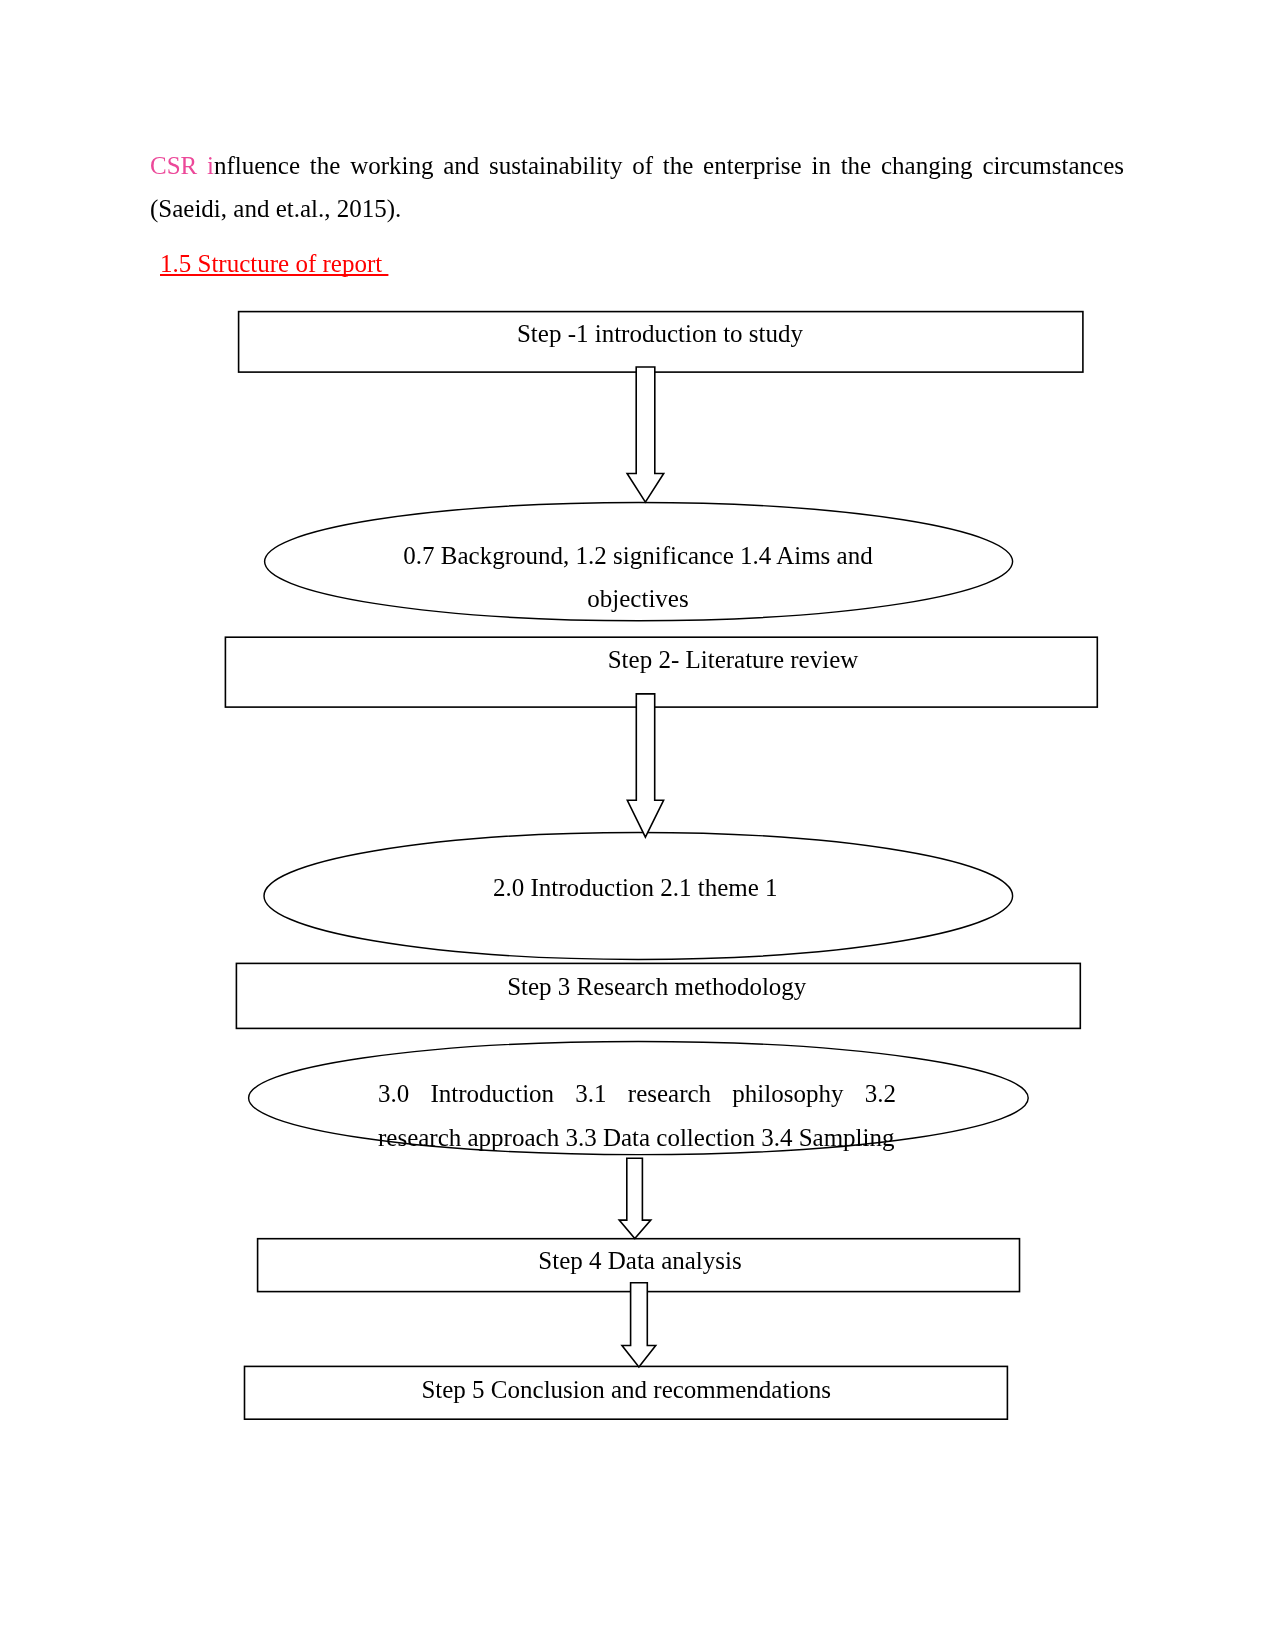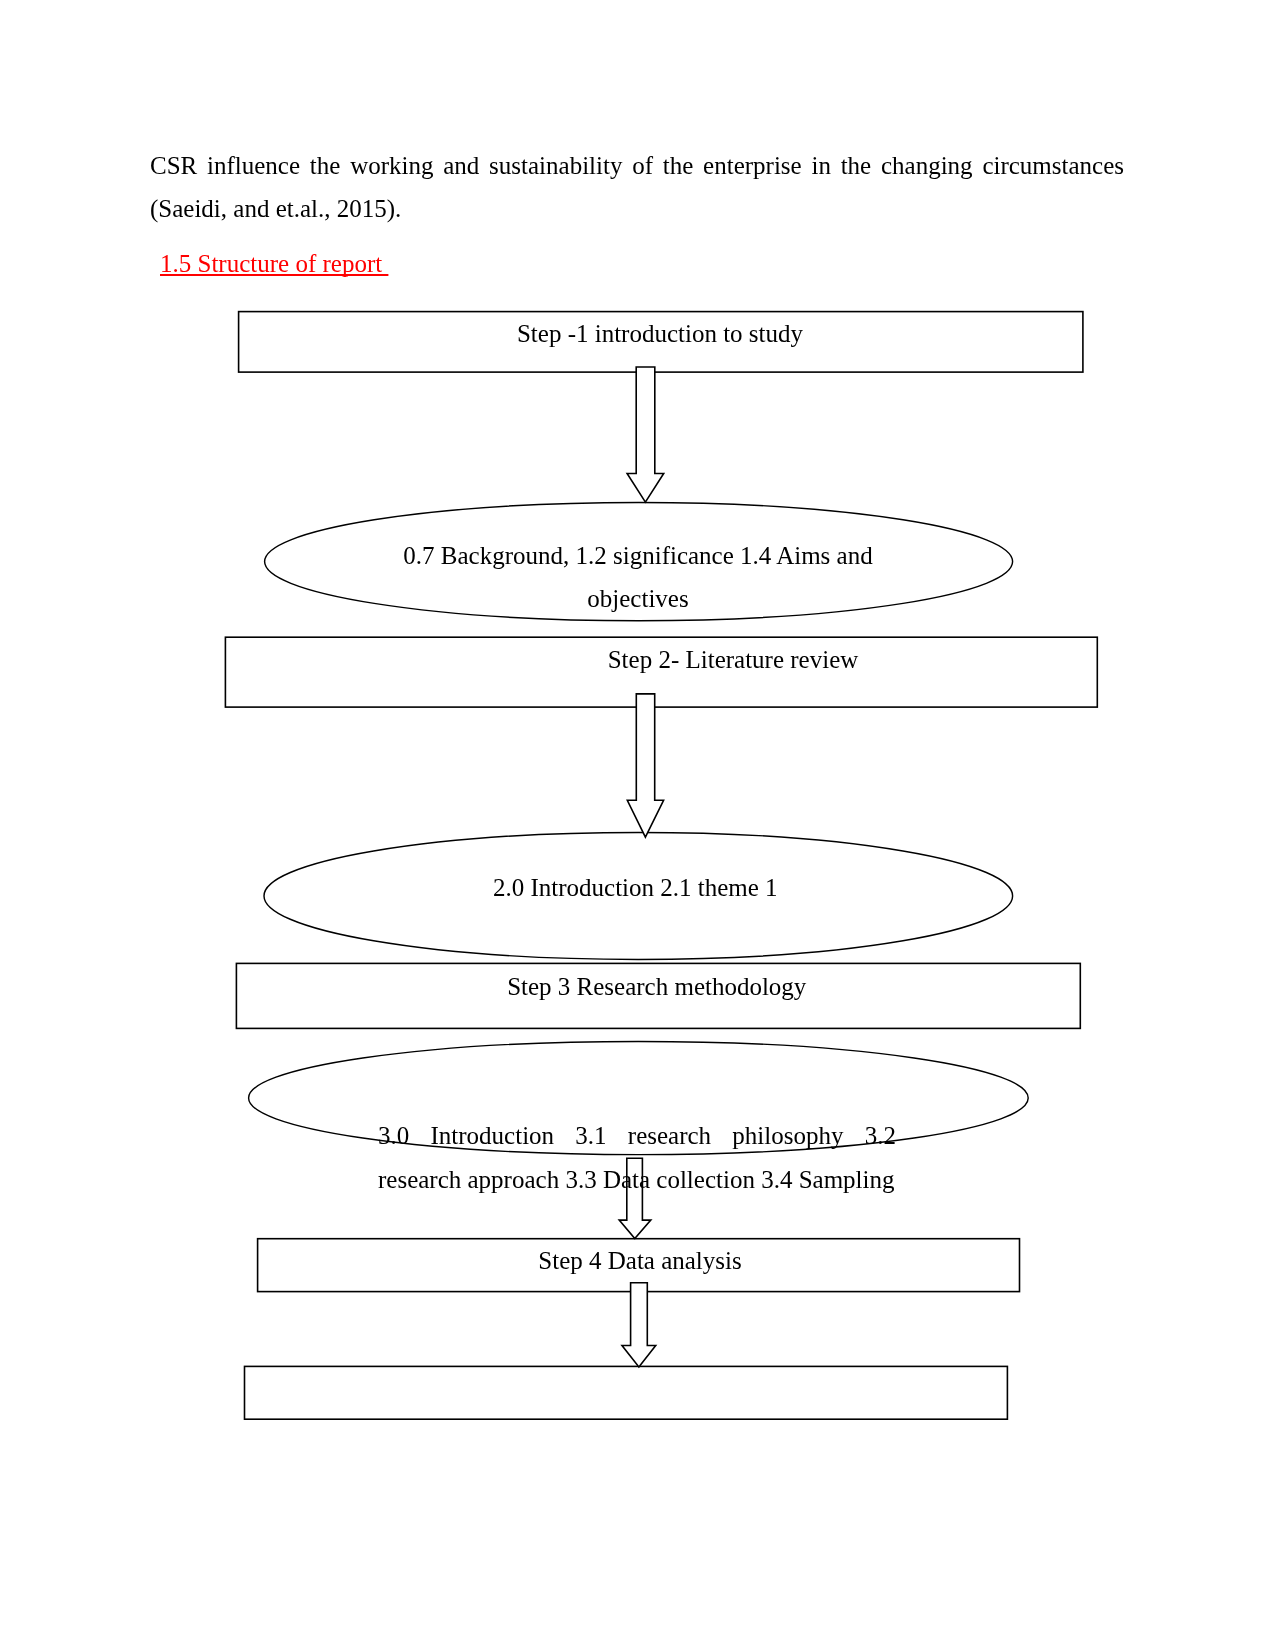--- a/index.html
+++ b/index.html
@@ -16,21 +16,21 @@
   .page { position:absolute; left:0; top:0; width:1275px; height:1651px; }
 
   .para {
     position:absolute;
     will-change:transform;
     font-size:25px;
     line-height:42.5px;
     text-align:justify;
     color:#000;
   }
-  .red { color:#000000; }
+  .red { color:#ec4899; }
   .heading {
     position:absolute;
     white-space:pre;
     will-change:transform;
     font-size:25px;
     line-height:42.5px;
     color:#FF0000;
     text-decoration:underline;
     text-decoration-thickness:1.6px;
     text-underline-offset:2.4px;
@@ -40,21 +40,21 @@
   .chart { position:absolute; left:0; top:0; width:1275px; height:1651px; }
   .node {
     position:absolute;
     will-change:transform;
     text-align:center;
     font-size:25px;
     line-height:42.8px;
     color:#000;
     box-sizing:border-box;
   }
-  .node.just { text-align:justify;margin-top:42px; }
+  .node.just { text-align:justify; }
   svg { position:absolute; left:0; top:0; overflow:visible; }
 </style>
 </head>
 <body>
 
 <div class="page">
   <div class="para" style="left:150px; top:145px; width:974px;">
     <span class="red">CSR i</span><span>nfluence the working and sustainability of the enterprise in the changing circumstances (Saeidi, and et.al., 2015).</span>
   </div>
   <div class="heading" style="left:160px; top:242.5px;">1.5 Structure of report </div>
@@ -76,13 +76,14 @@
     </g>
   </svg>
 
   <div class="node" style="left:237.8px; top:312.7px; width:844px;">Step -1 introduction to study</div>
   <div class="node" style="left:398.4px; top:534.6px; width:480px;">0.7 Background, 1.2 significance 1.4 Aims and objectives</div>
   <div class="node" style="left:225.6px; top:639.0px; width:1014px;">Step 2- Literature review</div>
   <div class="node" style="left:261.4px; top:867.0px; width:748.6px;">2.0 Introduction 2.1 theme 1</div>
   <div class="node" style="left:235.3px; top:966.2px; width:843.5px;">Step 3 Research methodology</div>
   <div class="node just" style="left:378.0px; top:1071.7px; width:518px; line-height:44px;">3.0 Introduction 3.1 research philosophy 3.2 research approach 3.3 Data collection 3.4 Sampling</div>
   <div class="node" style="left:256.5px; top:1240.4px; width:766px;">Step 4 Data analysis</div>
+  <div class="node" style="left:244.7px; top:1368.7px; width:762.5px;">Step 5 Conclusion and recommendations</div>
 </div>
 
 </body></html>

